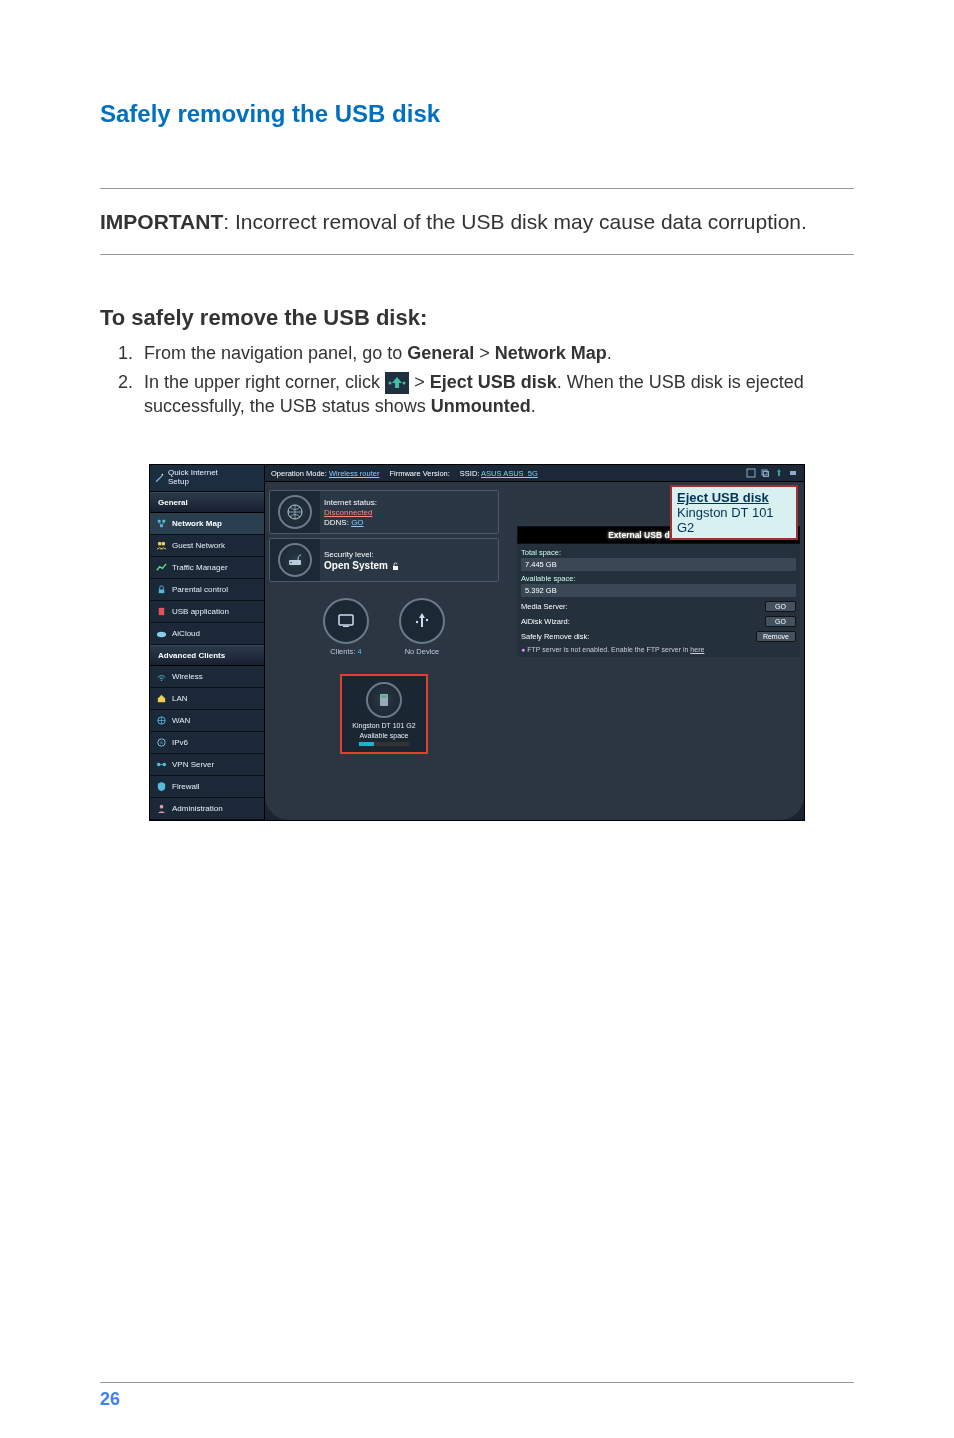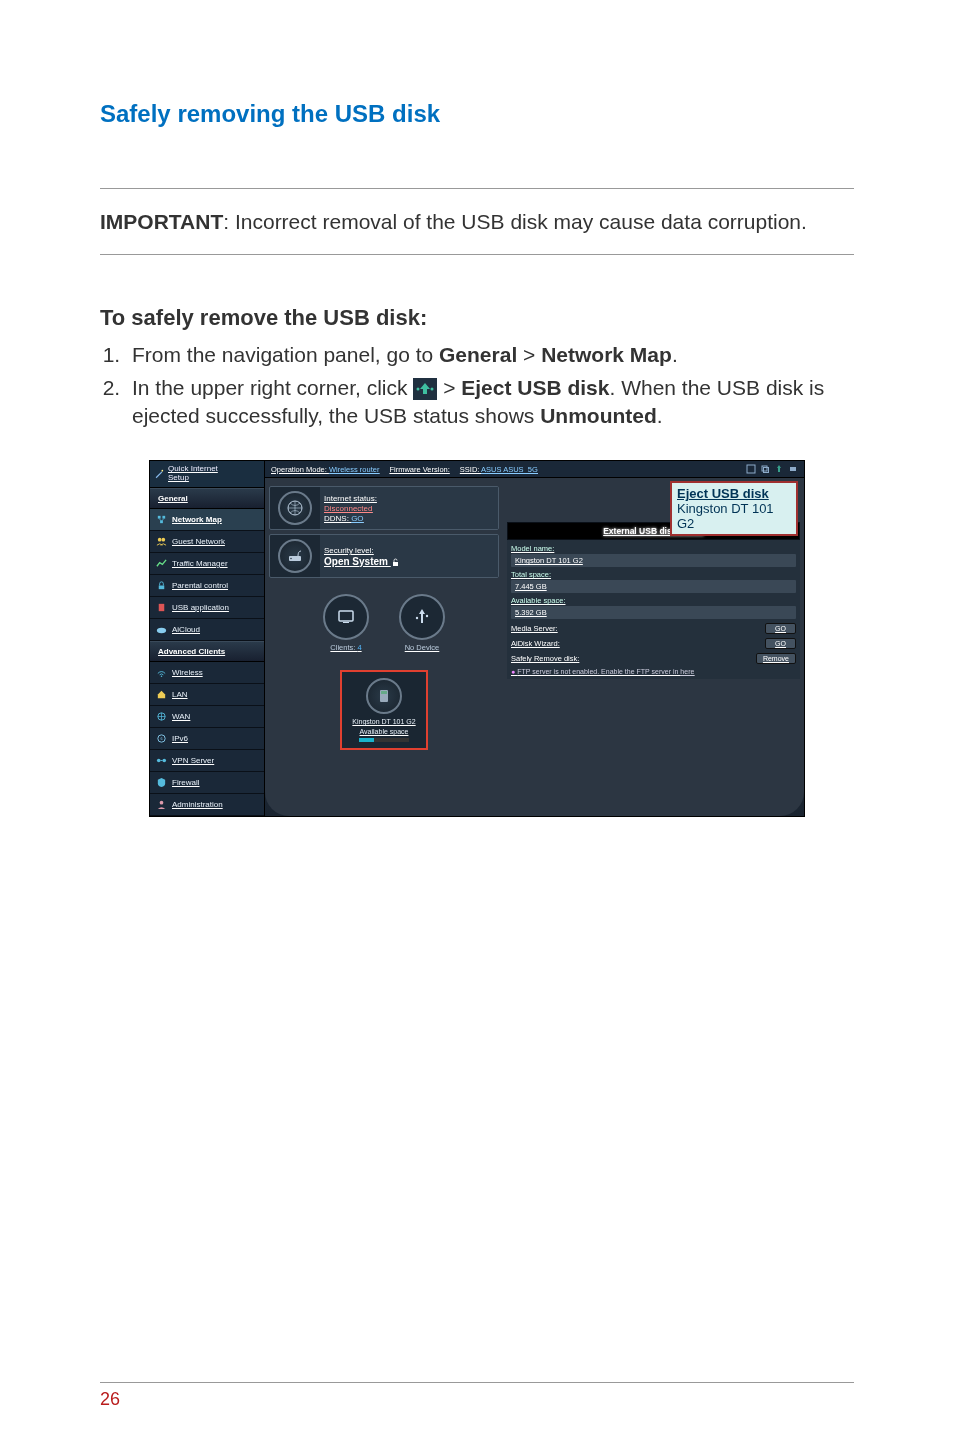--- a/index.html
+++ b/index.html
@@ -26,46 +26,45 @@
       line-height: 1.4;
       margin-bottom: 50px;
     }
     .sub-title {
       font-size: 22px;
       font-weight: bold;
       margin-bottom: 10px;
     }
     ol.steps {
       list-style: decimal;
-      margin-left: 26px;
-      font-size: 21px;
+      margin-left: 38px;
+      font-size: 18px;
       line-height: 1.35;
     }
     ol.steps li { margin-bottom: 4px; padding-left: 6px; }
     .inline-icon {
       display: inline-block;
       width: 24px;
       height: 22px;
       background: #203040;
       vertical-align: middle;
       position: relative;
     }
     .inline-icon svg { width: 100%; height: 100%; }
 
     
     .router-ui {
-      margin: 30px auto 0;
+      margin: 46px auto 0;
       width: 656px;
       background: linear-gradient(#2a3a4a, #1a2430);
       border: 1px solid #000;
       font-size: 8px;
       color: #fff;
       font-family: Arial, sans-serif;
       display: flex;
-      text-decoration: underline;
     }
     .sidebar {
       width: 115px;
       background: linear-gradient(#1e2e3e, #0e1620);
       border-right: 1px solid #000;
     }
     .quick-setup {
       display: flex;
       align-items: center;
       gap: 4px;
@@ -126,21 +125,21 @@
       background: #d8f0f0;
       color: #003355;
       border: 2px solid #a03030;
       padding: 3px 5px;
       font-size: 13px;
       width: 128px;
       z-index: 5;
     }
     .eject-pop a { color: #003355; text-decoration: underline; font-weight: bold; }
 
-    .cols { display: flex; gap: 8px; padding: 4px; }
+    .cols { display: flex; gap: 18px; padding: 4px; }
     .midcol { width: 230px; padding-top: 4px; }
     .rightcol { flex: 1; padding-top: 40px; }
 
     .statusbox {
       border: 1px solid #4a5a6a;
       border-radius: 2px;
       margin-bottom: 4px;
       display: flex;
       background: #1c2834;
     }
@@ -227,21 +226,22 @@
       left: 100px;
       right: 100px;
       border: none;
       border-top: 1px solid #999;
     }
     .page-num {
       position: absolute;
       bottom: 28px;
       left: 100px;
       font-size: 18px;
-      color: #b91c1c;
+      color: #3b82f6;
+      font-weight: bold;
     }
   </style>
 </head>
 <body>
 
 <h2 class="section-title">Safely removing the USB disk</h2>
 
 <div class="important-box">
   <strong>IMPORTANT</strong><span>:  Incorrect removal of the USB disk may cause data corruption.</span>
 </div>
@@ -460,21 +460,20 @@
           <div class="lbl" style="margin-top:3px;">Available space</div>
           <div class="avail-bar">
               <div class="fill"></div>
             </div>
         </div>
       </div>
 
       <div class="rightcol">
         <div class="panel-header">External USB disk status</div>
         <div class="panel-body">
-          <div class="kv"><span class="k">Model name:</span><span class="v">Kingston DT 101 G2</span></div>
           <div class="kv"><span class="k">Total space:</span><span class="v">7.445 GB</span></div>
           <div class="kv"><span class="k">Available space:</span><span class="v">5.392 GB</span></div>
           <div class="row-btn">
               <span class="k">Media Server:</span>
               <button class="gobtn">GO</button>
             </div>
           <div class="row-btn">
               <span class="k">AiDisk Wizard:</span>
               <button class="gobtn">GO</button>
             </div>

